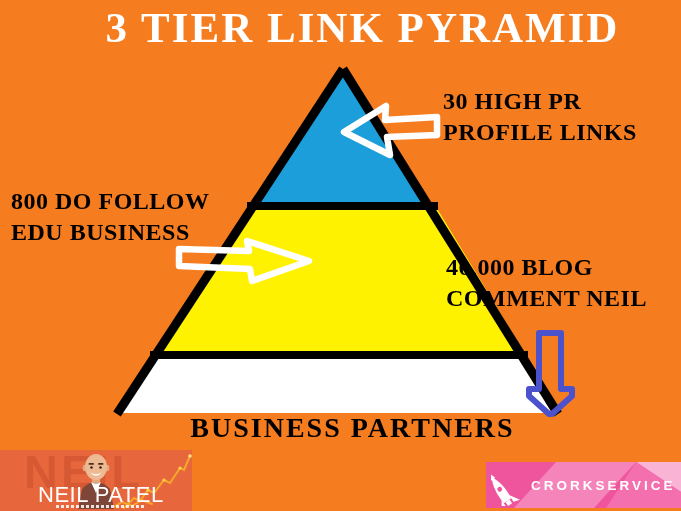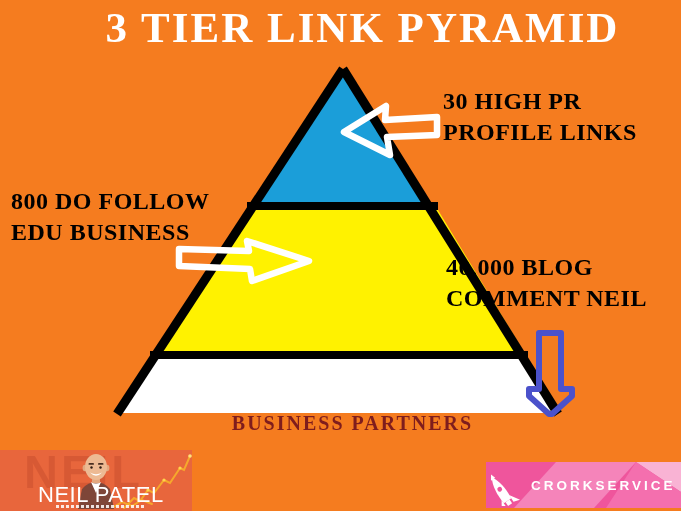--- a/index.html
+++ b/index.html
@@ -15,21 +15,21 @@
   .overlay-svg{position:absolute;left:0;top:0;z-index:1;}
   .ann{
     position:absolute;color:#000;font-weight:bold;font-size:24px;
     line-height:1.28;letter-spacing:0.5px;z-index:2;white-space:nowrap;
   }
   .ann-tier1{left:443px;top:86px;}
   .ann-tier2{left:11px;top:186px;}
   .ann-tier3{left:446px;top:252px;}
   .footer-heading{
     position:absolute;left:0;right:0;top:412px;text-align:center;
-    font-size:20px;font-weight:bold;color:#7f1d1d;letter-spacing:2px;
+    font-size:28px;font-weight:bold;color:#000000;letter-spacing:2px;
     z-index:2;white-space:nowrap;padding-left:24px;
   }
   
   .np-block{
     position:absolute;left:0;top:450px;width:192px;height:61px;
     background:#E8663C;overflow:hidden;z-index:4;
     font-family:"Liberation Sans",sans-serif;
   }
   .np-watermark{
     position:absolute;left:24px;top:-6px;font-size:47px;font-weight:bold;

